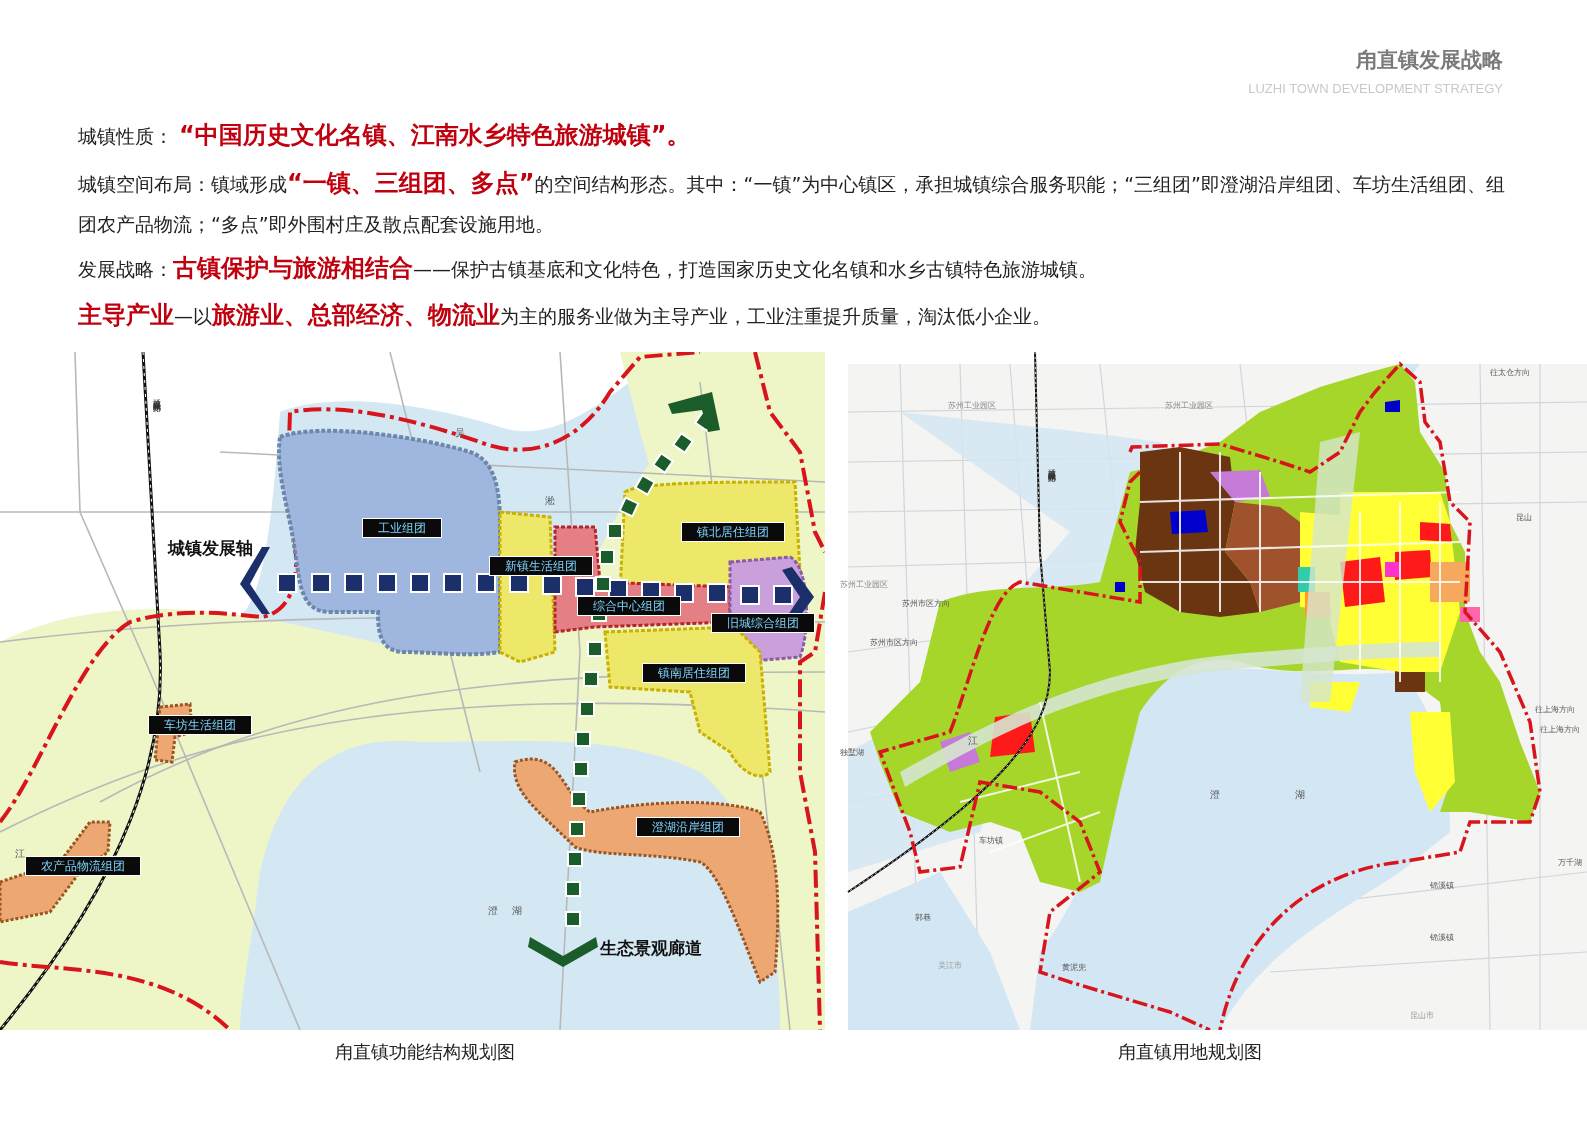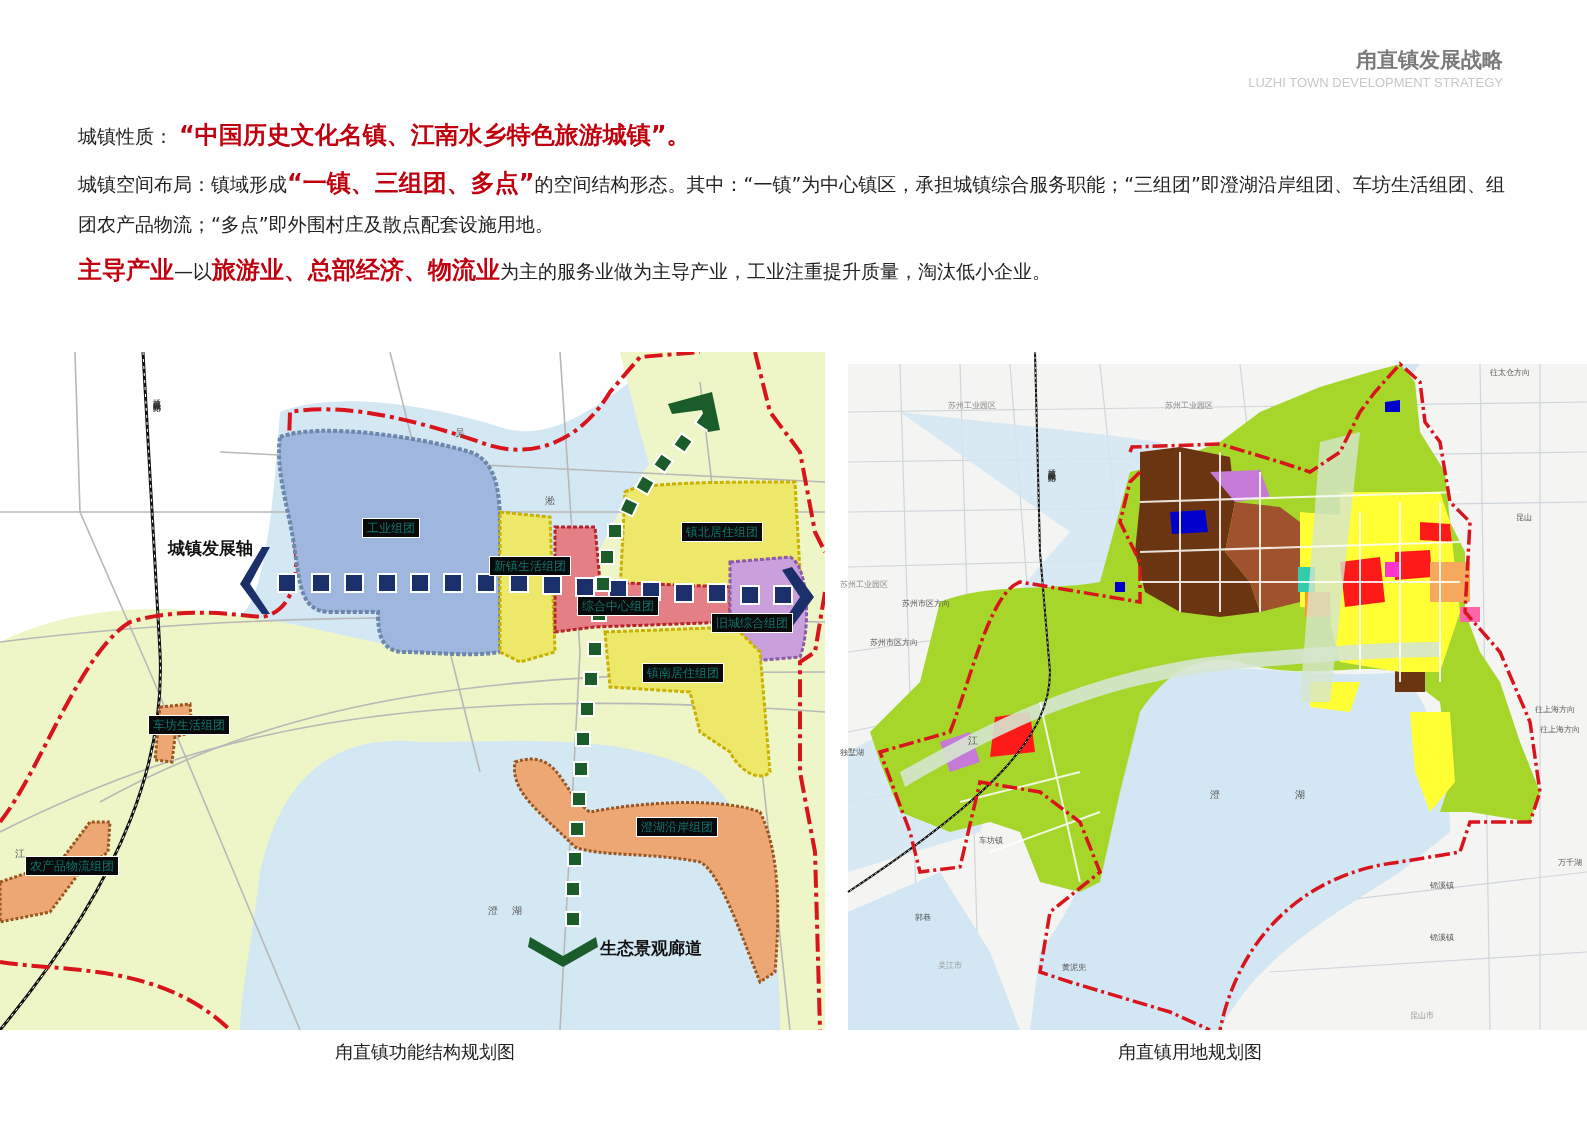--- a/index.html
+++ b/index.html
@@ -1,48 +1,51 @@
 <!DOCTYPE html>
 <html><head>
 <meta charset="utf-8">
 <style>
   html,body{margin:0;padding:0;background:#ffffff;}
   body{width:1587px;height:1123px;position:relative;overflow:hidden;font-family:"DejaVu Sans","Liberation Sans",sans-serif;color:#222;}
   .header-block{position:absolute;right:84px;top:44px;text-align:right;}
   .section-title{font-family:"DejaVu Serif","Liberation Serif",serif;font-weight:bold;font-size:24px;color:#222;letter-spacing:1px;line-height:30px;}
   .section-subtitle{font-weight:bold;font-size:21px;color:#7a7a7a;line-height:28px;margin-top:2px;}
-  .section-en{font-size:13px;color:#c8c8c8;letter-spacing:0px;line-height:18px;font-family:"Liberation Sans",sans-serif;}
+  .section-en{font-size:13px;color:#c8c8c8;letter-spacing:0px;line-height:18px;margin-top:6px;font-family:"Liberation Sans",sans-serif;}
   .text-block{position:absolute;left:78px;top:114px;width:1440px;}
   .para{font-size:19px;line-height:40px;color:#222;white-space:nowrap;}
   .para.wrap{white-space:normal;}
   .red-lg{color:#c0000e;font-weight:bold;font-size:24px;text-align:center;}
   .map{position:absolute;overflow:hidden;}
   #map-left{left:0;top:352px;width:825px;height:678px;}
   #map-right{left:840px;top:352px;width:747px;height:678px;}
   .caption{position:absolute;top:1040px;font-size:18px;color:#222;}
-  .lbl{position:absolute;background:#0a0a0a;color:#0f766e;font-size:12px;padding:1px 4px;line-height:16px;white-space:nowrap;border:1px solid #fff;text-align:right;}
+  .lbl{position:absolute;background:#0a0a0a;color:#7dd3fc;font-size:12px;padding:1px 15px;line-height:16px;white-space:nowrap;border:1px solid #fff;text-align:right;}
   .axis-label{position:absolute;font-size:17px;color:#111;font-weight:bold;white-space:nowrap;}
   .tiny{position:absolute;font-size:8px;color:#555;white-space:nowrap;}
   .vlabel{position:absolute;font-size:8px;color:#333;writing-mode:vertical-rl;letter-spacing:1px;}
 </style>
 </head>
 <body>
 
 <div class="header-block">
   <div class="section-subtitle">甪直镇发展战略</div>
   <div class="section-en">LUZHI TOWN DEVELOPMENT STRATEGY</div>
 </div>
 
 <div class="text-block">
   <div class="para" style="line-height:42px;">
     <span>城镇性质：</span>
     <span class="red-lg">“中国历史文化名镇、江南水乡特色旅游城镇”。</span>
   </div>
   <div class="para wrap" style="margin-top:6px;">
     <span>城镇空间布局：镇域形成</span><span class="red-lg">“一镇、三组团、多点”</span><span>的空间结构形态。其中：“一镇”为中心镇区，承担城镇综合服务职能；“三组团”即澄湖沿岸组团、车坊生活组团、组团农产品物流；“多点”即外围村庄及散点配套设施用地。</span>
+  </div>
+  <div class="para" style="margin-top:4px;">
+    <span>发展战略：</span><span class="red-lg">古镇保护与旅游相结合</span><span>——保护古镇基底和文化特色，打造国家历史文化名镇和水乡古镇特色旅游城镇。</span>
   </div>
   <div class="para" style="margin-top:6px;">
     <span class="red-lg">主导产业</span><span>—以</span><span class="red-lg">旅游业、总部经济、物流业</span><span>为主的服务业做为主导产业，工业注重提升质量，淘汰低小企业。</span>
   </div>
 </div>
 
 <div class="map" id="map-left">
   <svg width="825" height="678" viewBox="0 0 825 678">
     <rect width="825" height="678" fill="#ffffff"></rect>
 

